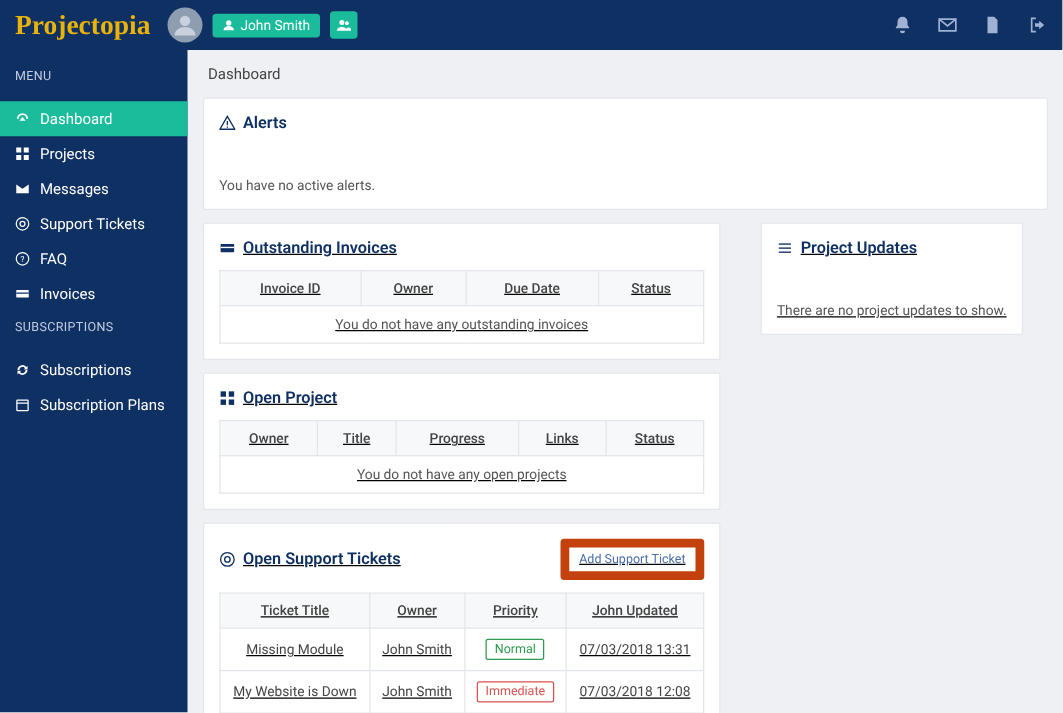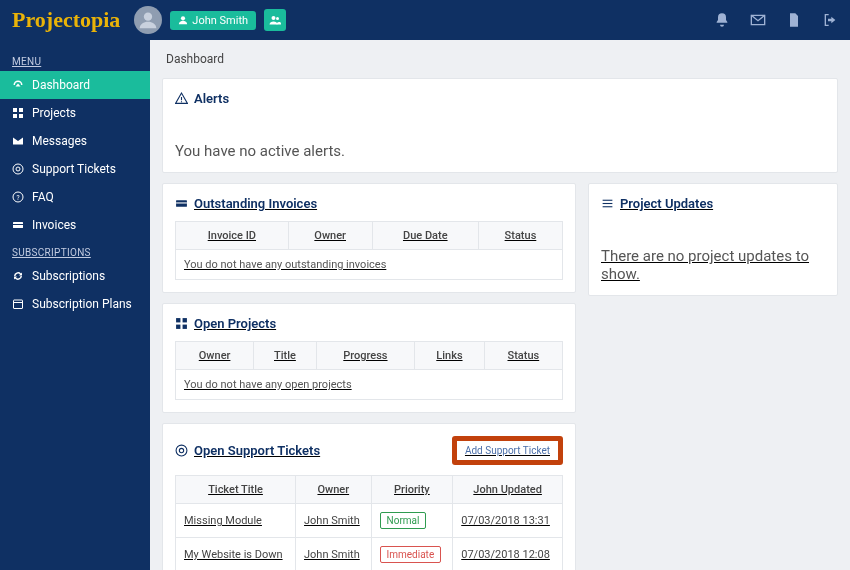--- a/index.html
+++ b/index.html
@@ -9,40 +9,40 @@
 .avatar { width:28px; height:28px; border-radius:50%; background:#8f9db1; display:flex; align-items:center; justify-content:center; }
 .avatar svg { width:20px; height:20px; fill:#c9d1de; }
 .user-badge { background:#1abc9c; color:#fff; font-size:11px; padding:3px 8px; border-radius:3px; display:flex; align-items:center; gap:4px; cursor:pointer; }
 .user-badge svg { width:10px; height:10px; fill:#fff; }
 .users-btn { background:#1abc9c; color:#fff; width:22px; height:22px; border-radius:3px; display:flex; align-items:center; justify-content:center; cursor:pointer; }
 .users-btn svg { width:12px; height:12px; fill:#fff; }
 .topbar-spacer { flex:1; }
 .top-icon { width:16px; height:16px; fill:#9fb2d4; margin-left:12px; cursor:pointer; }
 .layout { display:flex; height:530px; }
 .sidebar { width:150px; background:#0f3063; color:#fff; font-size:12px; padding-top:8px; }
-.sidebar-heading { color:#c2cbe0; font-size:10px; padding:8px 12px 4px; letter-spacing:.3px;text-decoration:underline; }
+.sidebar-heading { color:#c2cbe0; font-size:10px; padding:8px 12px 14px; letter-spacing:.3px; }
 .sidebar-item { display:flex; align-items:center; gap:8px; padding:7px 12px; cursor:pointer; color:#fff; position:relative; }
 .sidebar-item.active { background:#1abc9c; }
 .sidebar-item.active::after { content:""; position:absolute; right:-8px; top:50%; transform:translateY(-50%); border:8px solid transparent; border-left-color:#1abc9c; }
 .sidebar-item svg { width:12px; height:12px; fill:#fff; flex-shrink:0; }
 .main { flex:1; background:#eef0f3; padding:10px 12px; overflow-y:auto; }
 .page-title { font-size:12px; color:#444; margin-bottom:10px; padding:2px 4px; }
 .row { display:flex; gap:12px;text-decoration:underline; }
 .col-l { flex:1; min-width:0; display:flex; flex-direction:column; gap:10px; }
 .col-r { width:250px; display:flex; flex-direction:column; gap:10px;align-items:center; }
 .card { background:#fff; border:1px solid #e3e6ea; border-radius:2px; padding:12px; }
 .card-header { display:flex; align-items:center; gap:6px; color:#0f3063; font-size:13px; font-weight:600; margin-bottom:10px; }
 .card-header .spacer { flex:1; }
 .card-header svg { width:13px; height:13px; fill:#0f3063; }
-.body-text { font-size:15px; color:#555;margin-top:36px; }
+.body-text { font-size:11px; color:#555;margin-top:36px; }
 .tbl { width:100%; border-collapse:collapse; font-size:11px;padding-left:24px; }
 .tbl th { background:#f7f8fa; border:1px solid #e3e6ea; padding:7px 8px; color:#444; font-weight:500; text-align:center; }
-.tbl td { border:1px solid #e3e6ea; padding:8px; text-align:left; color:#444; }
+.tbl td { border:1px solid #e3e6ea; padding:8px; text-align:center; color:#444; }
 .tbl td.empty { color:#555; }
-.btn-outline { border:5px solid #c2410c; color:#4a6ea9; background:#fff; font-size:10px; padding:4px 8px; border-radius:3px; cursor:pointer; }
+.btn-outline { border:7px solid #c2410c; color:#4a6ea9; background:#fff; font-size:10px; padding:4px 8px; border-radius:3px; cursor:pointer; }
 .pill { display:inline-block; font-size:10px; padding:2px 6px; border-radius:2px; border:1px solid; }
 .pill-normal { color:#2e9b4f; border-color:#2e9b4f; }
 .pill-immediate { color:#d9534f; border-color:#d9534f; }
 </style>
 </head>
 <body>
 
 <div class="topbar">
   <div class="logo">Projectopia</div>
   <div class="avatar">
@@ -184,21 +184,21 @@
         </div>
 
         <div class="card">
           <div class="card-header">
             <svg viewBox="0 0 24 24">
                 <rect x="2" y="2" width="8" height="8"></rect>
                 <rect x="14" y="2" width="8" height="8"></rect>
                 <rect x="2" y="14" width="8" height="8"></rect>
                 <rect x="14" y="14" width="8" height="8"></rect>
               </svg>
-            <span>Open Projects</span>
+            <span>Open Project</span>
           </div>
           <table class="tbl">
             <thead>
                 <tr>
               <th>Owner</th>
               <th>Title</th>
               <th>Progress</th>
               <th>Links</th>
               <th>Status</th>
             </tr>

